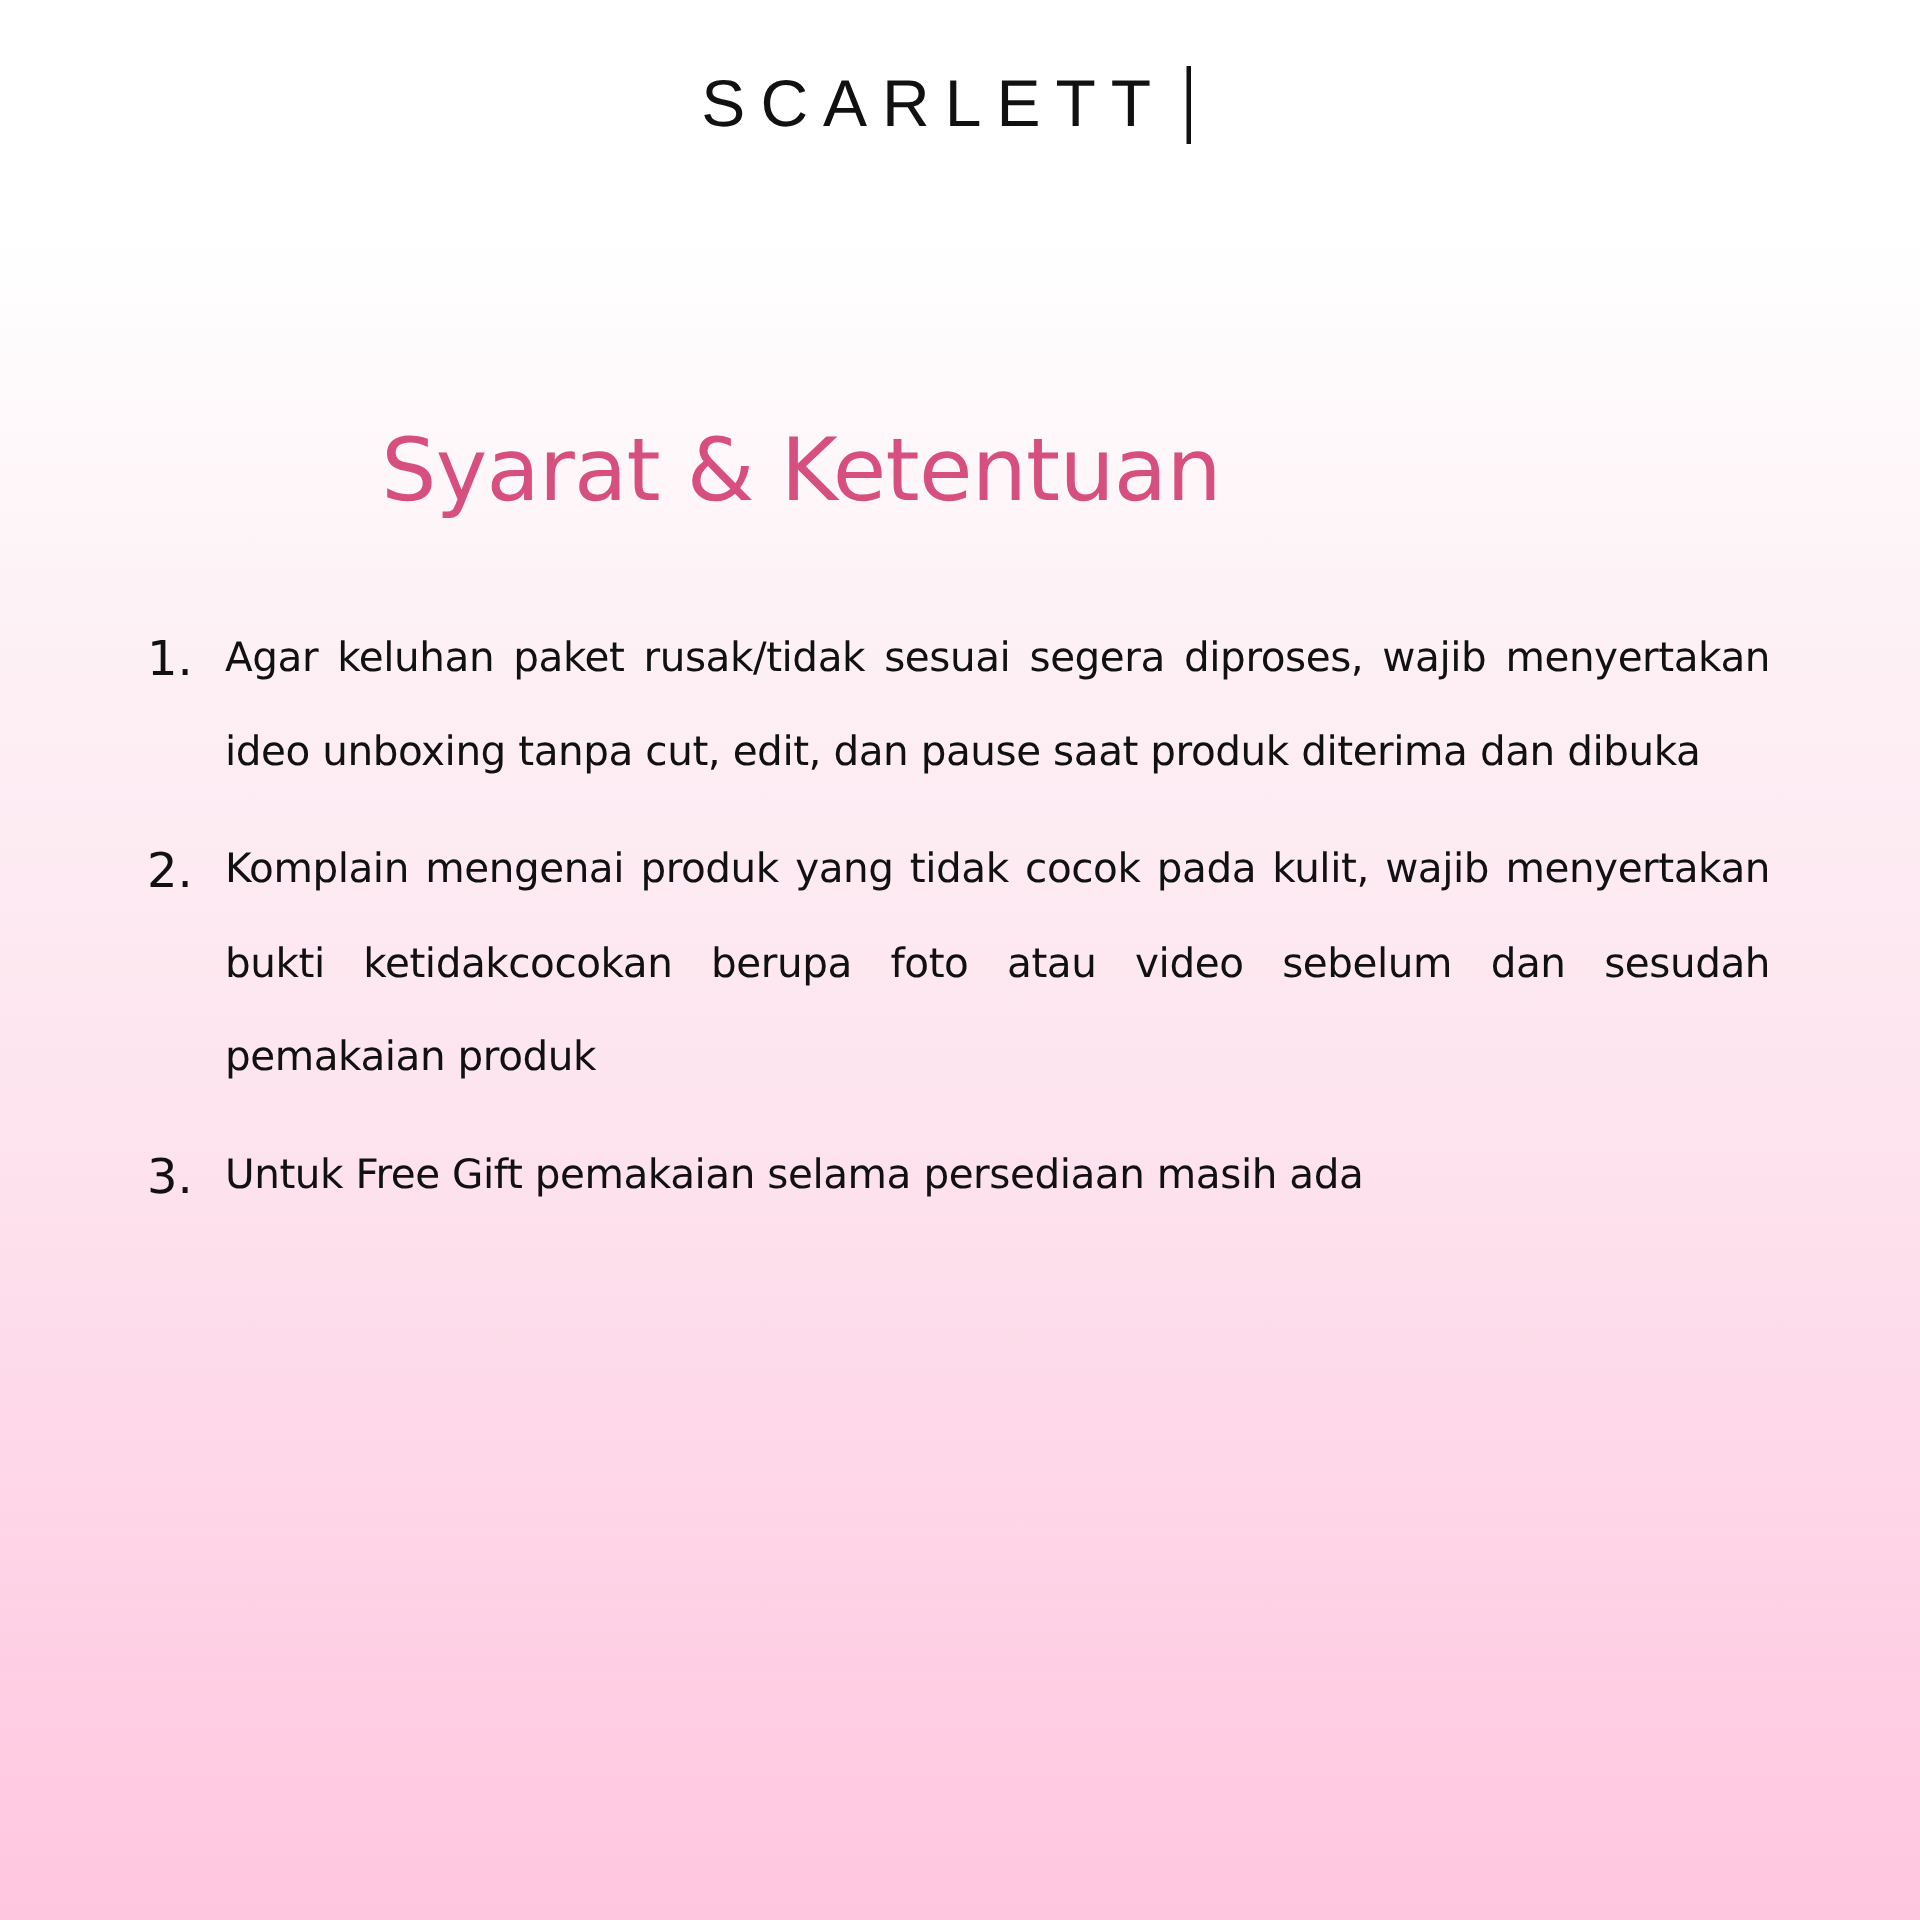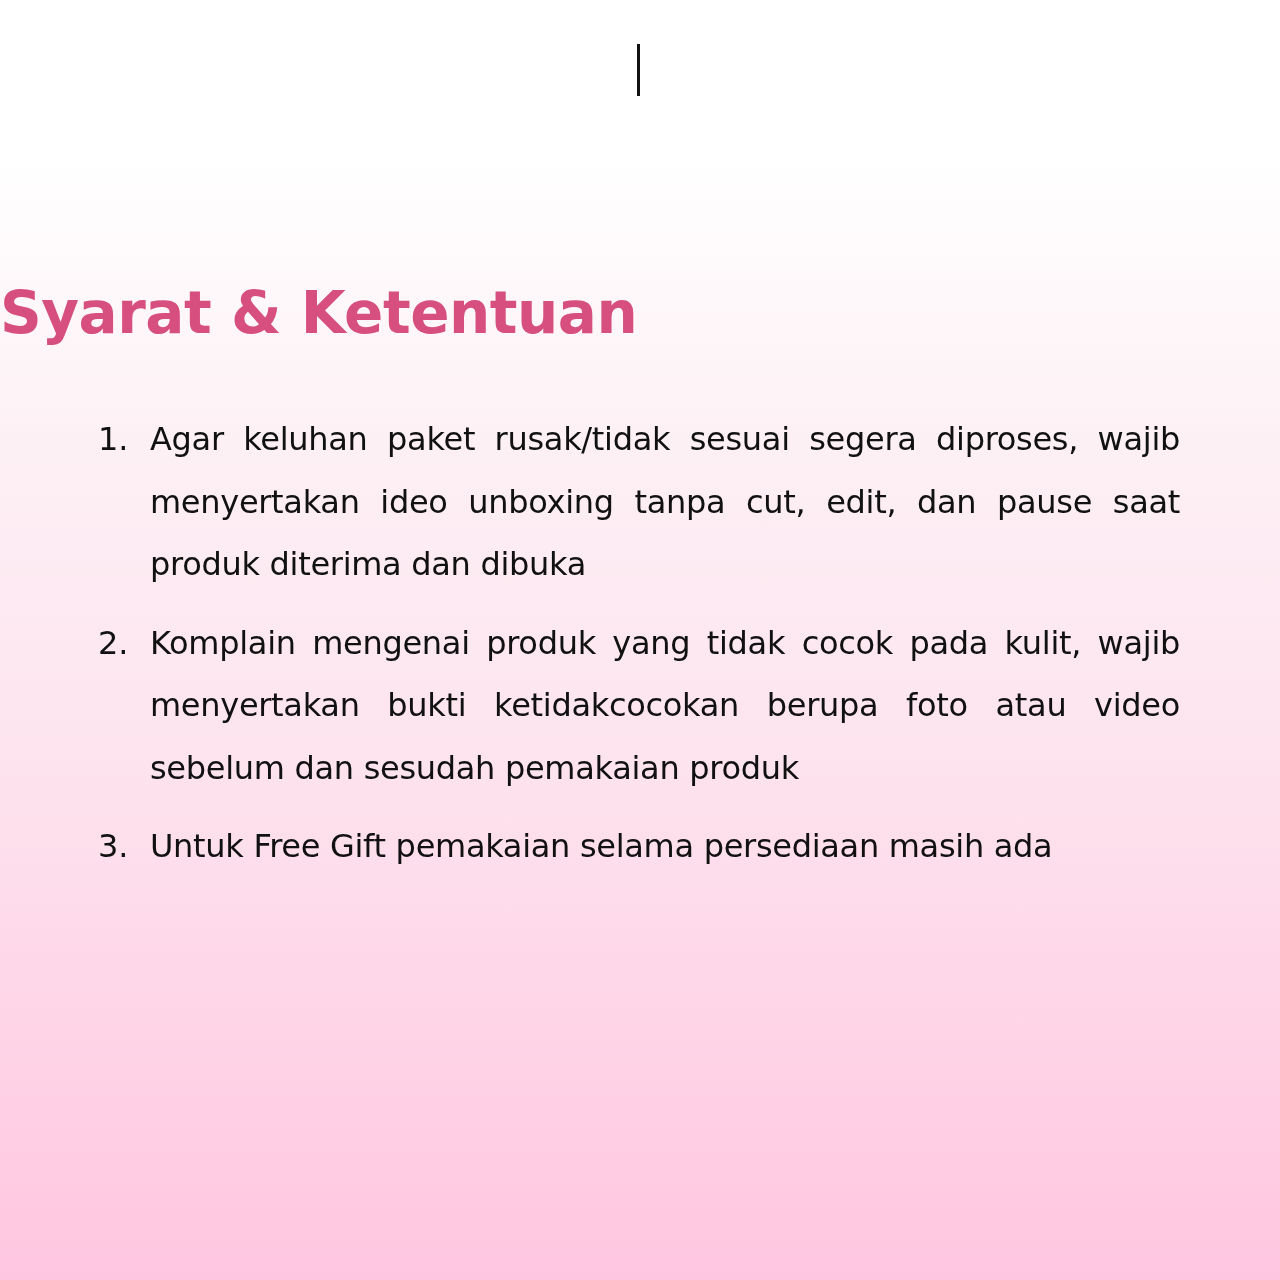--- a/index.html
+++ b/index.html
@@ -18,44 +18,45 @@
       font-family: "Liberation Sans", sans-serif;
       font-size: 44px; letter-spacing: 10px; color: #111; font-weight: 400;
       line-height: 1;
     }
     .divider { width: 3px; height: 52px; background: #111; margin: 0 18px 0 14px; }
     .store {
       font-family: "Liberation Sans", sans-serif;
       font-size: 38px; letter-spacing: 5px; color: #111; line-height: 1;
     }
     .title {
-      position: absolute; top: 240px; left: 0; width: 1068px; text-align: left;
-      font-family: "DejaVu Sans", sans-serif; font-weight: bold;
+      position: absolute; top: 240px; left: 0; width: 1068px; text-align: center;
+      font-family: "DejaVu Sans", sans-serif; font-weight: normal;
       font-size: 58px; color: #d64f7e; letter-spacing: -0.5px;
     }
     .terms {
       position: absolute; top: 408px; left: 98px; width: 1082px;
       list-style: none; margin: 0; padding: 0;
     }
     .term {
       display: flex; margin-bottom: 16px;
     }
     .term-num {
       width: 52px; flex: 0 0 52px;
       font-size: 32px; line-height: 62.5px; color: #111;
     }
     .term-text {
-      flex: 1; font-size: 32px; line-height: 62.5px; text-align: justify;
+      flex: 1; font-size: 27px; line-height: 62.5px; text-align: justify;
       color: #111; letter-spacing: -0.3px;
     }
   </style>
 </head>
 <body>
 
 <div class="header">
+  <span class="brand">SCARLETT</span>
   <span class="divider"></span>
 </div>
 
 <h1 class="title">Syarat &amp; Ketentuan</h1>
 
 <ol class="terms">
   <li class="term">
     <span class="term-num">1.</span>
     <span class="term-text">Agar keluhan paket rusak/tidak sesuai segera diproses, wajib menyertakan ideo unboxing tanpa cut, edit, dan pause saat produk diterima dan dibuka</span>
   </li>

